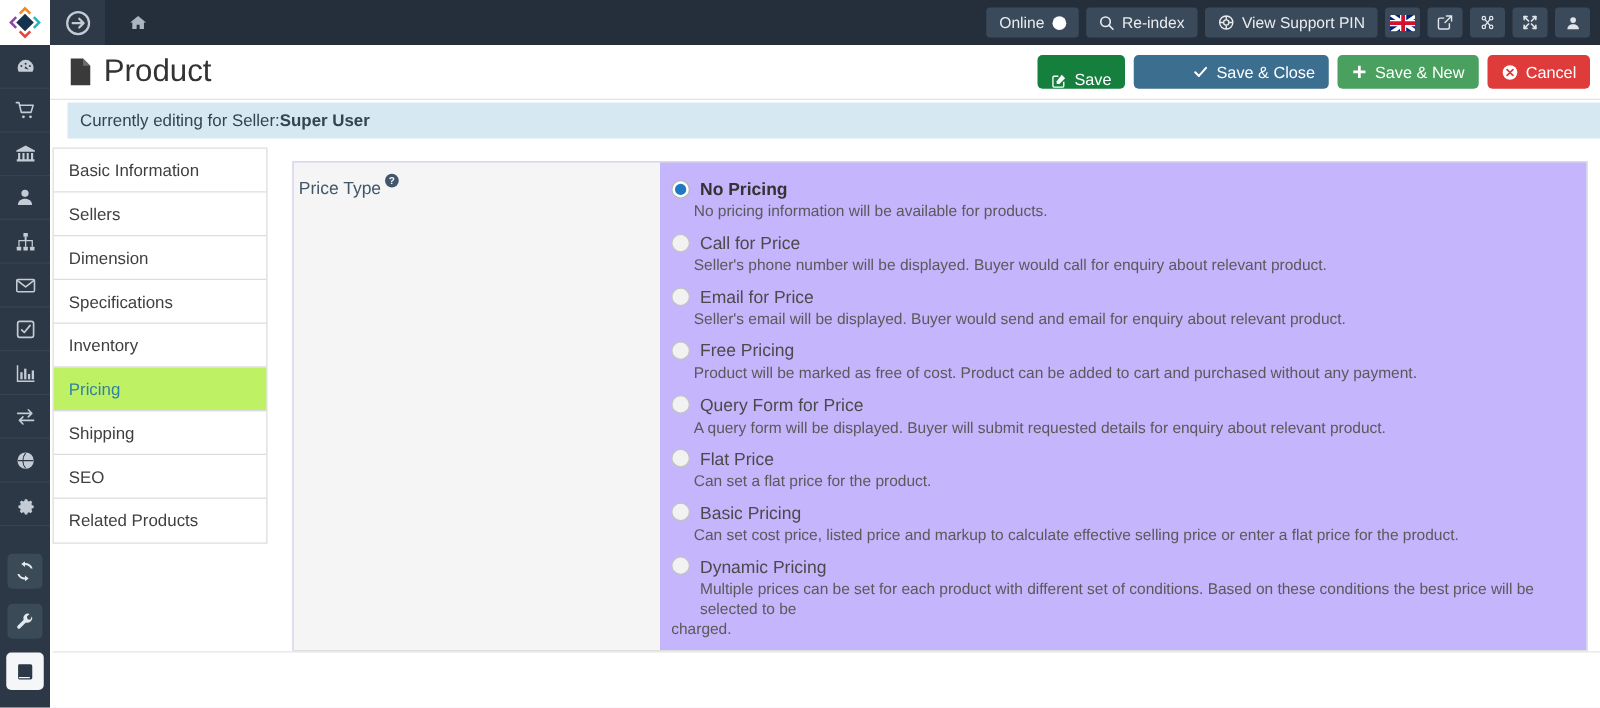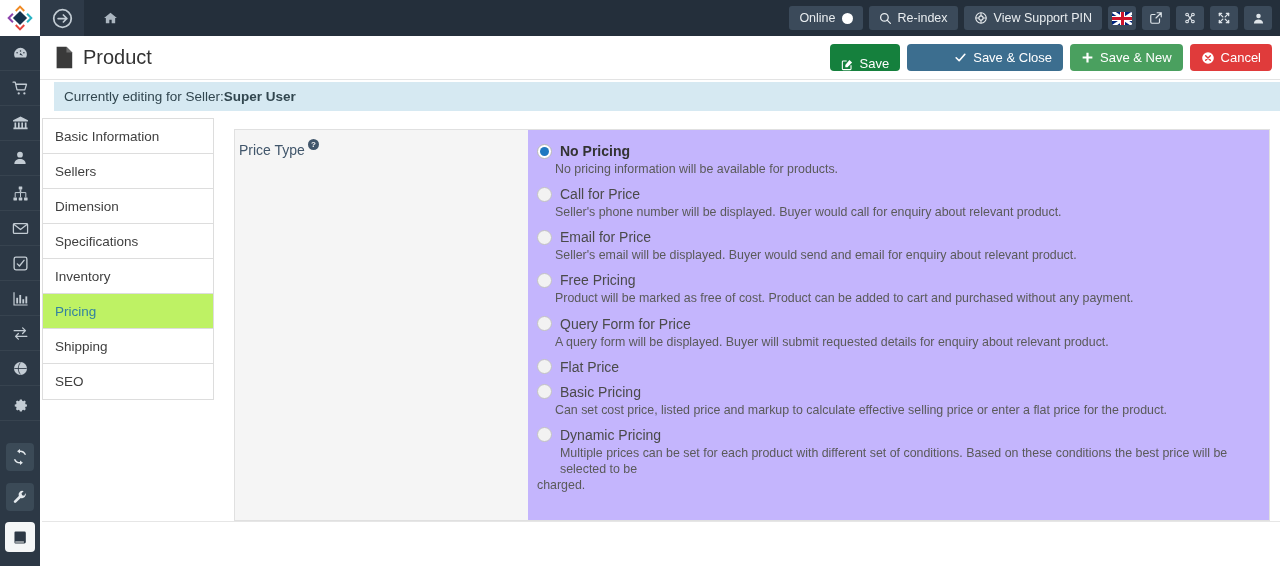--- a/index.html
+++ b/index.html
@@ -118,21 +118,21 @@
   .page-header {
     position: absolute; top: 36px; left: 40px;
     width: 1240px; height: 44px;
     background: #ffffff;
     border-bottom: 1px solid #e3e3e3;
     display: flex; align-items: center;
   }
   .page-title {
     display: flex; align-items: center; gap: 9px;
     margin-left: 14px;
-    font-size: 20px; color: #333;
+    font-size: 25px; color: #333;
   }
   .header-actions {
     margin-left: auto; margin-right: 8px;
     display: flex; align-items: center; gap: 7px;
   }
   .btn {
     height: 27px; border-radius: 4px; border: none;
     color: #fff; font-size: 13px;
     display: inline-flex; align-items: center; gap: 6px;
     padding: 0 11px; white-space: nowrap;
@@ -539,20 +539,23 @@
     </div>
     <div class="tab-item active">
       <span>Pricing</span>
     </div>
     <div class="tab-item">
       <span>Shipping</span>
     </div>
     <div class="tab-item">
       <span>SEO</span>
     </div>
+    <div class="tab-item">
+      <span>Related Products</span>
+    </div>
   </div>
 
   <div class="panel">
     <div class="panel-inner">
       <div class="label-col">
         <div class="lbl">
           <span>Price Type</span>
           <span class="help-icon">?</span>
         </div>
       </div>
@@ -597,20 +600,21 @@
             <span class="opt-label">Query Form for Price</span>
           </div>
           <div class="opt-desc">A query form will be displayed. Buyer will submit requested details for enquiry about relevant product.</div>
         </div>
 
         <div class="opt">
           <div class="opt-head">
             <span class="radio"></span>
             <span class="opt-label">Flat Price</span>
           </div>
+          <div class="opt-desc">Can set a flat price for the product.</div>
         </div>
 
         <div class="opt">
           <div class="opt-head">
             <span class="radio"></span>
             <span class="opt-label">Basic Pricing</span>
           </div>
           <div class="opt-desc">Can set cost price, listed price and markup to calculate effective selling price or enter a flat price for the product.</div>
         </div>
 

